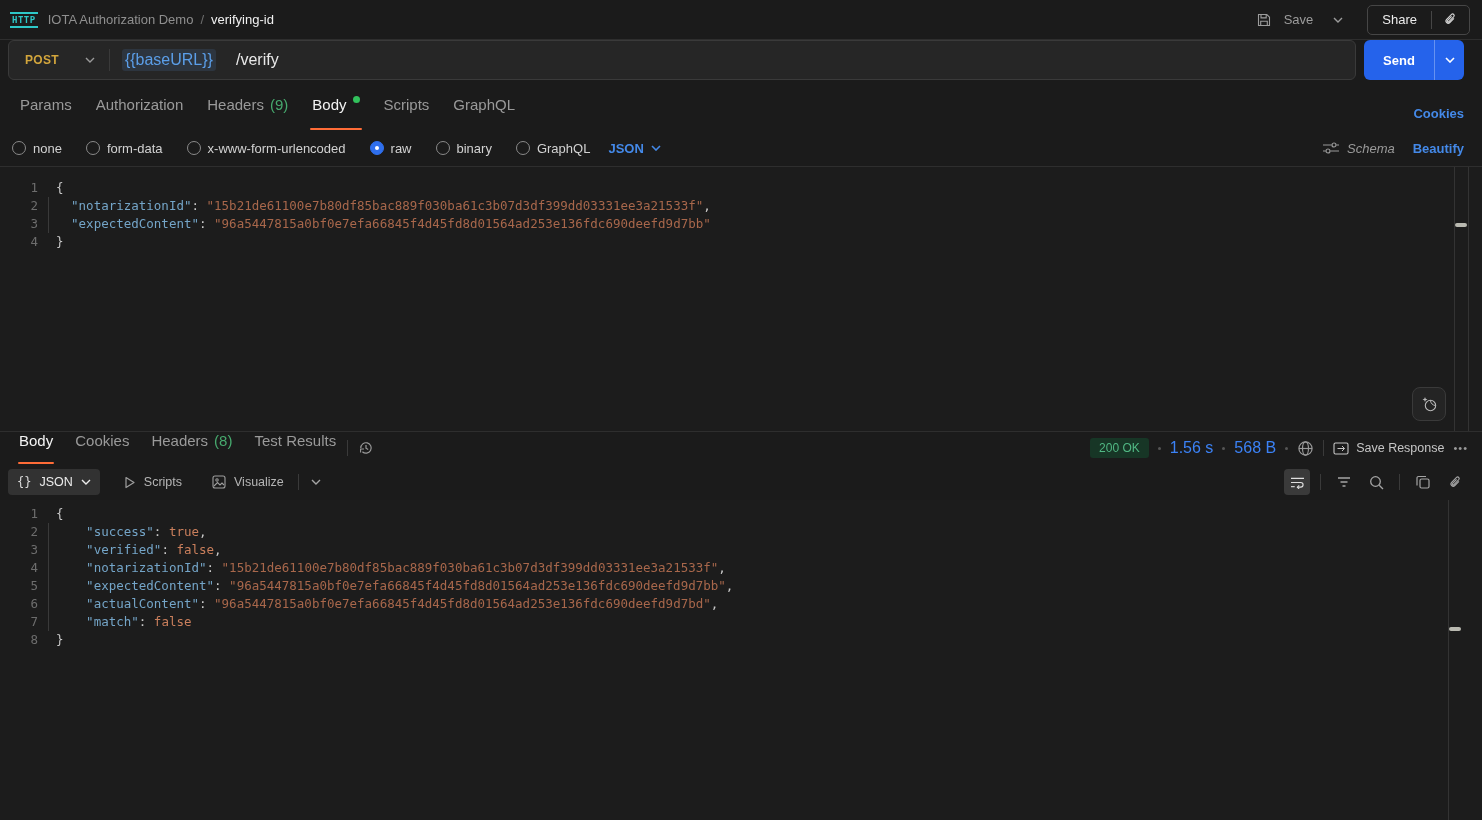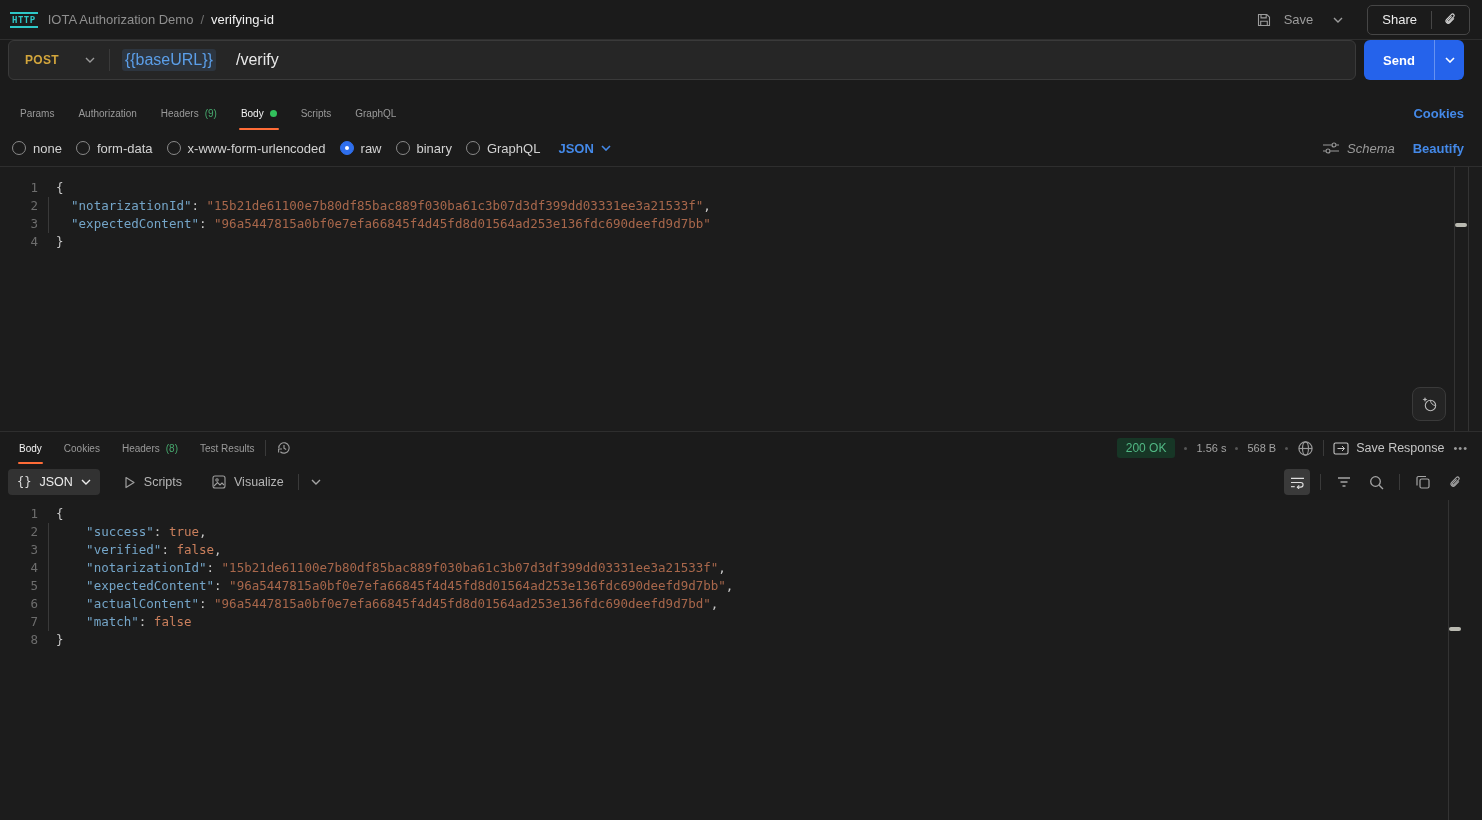--- a/index.html
+++ b/index.html
@@ -36,30 +36,30 @@
   .urltext { padding:0 12px; font-size:16px; display:flex; align-items:center; }
   .urlvar { color:#5b9ee8; background:rgba(91,158,232,.13); border-radius:3px; padding:2px 3px; }
   .urlpath { color:#e8e8e8; margin-left:20px; }
   .sendgroup { display:flex; height:40px; border-radius:6px; overflow:hidden; }
   .send-main { background:#2563eb; color:#fff; font-weight:bold; font-size:13px; border:none; width:70px; cursor:pointer; font-family:inherit; }
   .send-caret { background:#2563eb; color:#fff; border:none; border-left:1px solid rgba(255,255,255,.3); width:30px; cursor:pointer; display:flex; align-items:center; justify-content:center; }
 
   
   .reqtabs { height:34px; flex:0 0 34px; display:flex; align-items:stretch; padding:0 8px; }
   .tabs { display:flex; }
-  .tab { display:flex; align-items:center; gap:6px; padding:0 12px; color:#9a9a9a; position:relative; cursor:pointer; font-size:10px; }
+  .tab { display:flex; align-items:flex-start; gap:6px; padding:0 12px; color:#9a9a9a; position:relative; cursor:pointer; font-size:15px; }
   .tab.active { color:#f3f3f3; }
   .tab.active::after { content:""; position:absolute; left:10px; right:10px; bottom:0; height:2px; background:#ff6c37; border-radius:2px; }
   .tab .count { color:#47a96e; }
   .tab .dot { width:7px; height:7px; border-radius:50%; background:#32c15c; }
   .cookies-link { margin-left:auto; align-self:center; color:#4489e8; padding-right:10px; cursor:pointer; font-weight:bold; font-size:13px; }
 
   
   .bodybar { height:36px; flex:0 0 36px; display:flex; align-items:center; padding:0 18px 0 12px; gap:18px; }
-  .modes { display:flex; align-items:center; gap:14px; }
+  .modes { display:flex; align-items:center; gap:24px; }
   .mode { display:flex; align-items:center; gap:7px; color:#d2d2d2; cursor:pointer; font-size:13px; }
   .radio { width:14px; height:14px; border-radius:50%; border:1px solid #8a8a8a; position:relative; }
   .mode.selected .radio { border-color:#2f6fed; background:#2f6fed; }
   .mode.selected .radio::after { content:""; position:absolute; inset:4px; background:#fff; border-radius:50%; }
   .rawtype { color:#4489e8; font-weight:bold; display:flex; align-items:center; gap:7px; cursor:pointer; font-size:13px; }
   .bodybar-right { margin-left:auto; display:flex; align-items:center; gap:18px; }
   .schema-btn { display:flex; align-items:center; gap:8px; color:#9a9a9a; cursor:pointer;font-style:italic; }
   .beautify-btn { color:#4489e8; font-weight:bold; cursor:pointer; }
 
   
@@ -80,21 +80,21 @@
   .scrollthumb { position:absolute; right:1px; width:12px; height:4px; background:#b9b9b0; border-radius:2px; }
   .postbot { position:absolute; right:36px; bottom:10px; width:34px; height:34px; border:1px solid #3a3a3a; background:#242424; border-radius:8px; display:flex; align-items:center; justify-content:center; color:#b9b9b9; cursor:pointer; }
 
   
   .resphead { height:32px; flex:0 0 32px; display:flex; align-items:stretch; padding:0 14px 0 8px; }
   .resphead .tabs .tab { padding:0 11px; }
   .hist-wrap { display:flex; align-items:center; gap:10px; color:#9a9a9a; }
   .resp-meta { margin-left:auto; display:flex; align-items:center; gap:9px; }
   .status-badge { background:#173626; color:#51b884; font-size:12px; padding:3px 9px; border-radius:3px; cursor:pointer; }
   .meta-dot { width:3px; height:3px; border-radius:50%; background:#555; }
-  .meta-text { color:#a3a3a3; font-size:11px; }
+  .meta-text { color:#3b82f6; font-size:16px; }
   .globe { color:#9a9a9a; cursor:pointer; }
   .saveresp { display:flex; align-items:center; gap:7px; color:#c5c5c5; font-size:12.5px; cursor:pointer; }
   .more-dots { color:#9a9a9a; letter-spacing:1px; font-size:11px; cursor:pointer; }
 
   
   .resptoolbar { height:36px; flex:0 0 36px; display:flex; align-items:center; padding:0 14px 0 8px; }
   .fmt-pill { background:#323232; border-radius:4px; height:26px; display:flex; align-items:center; gap:8px; padding:0 9px; color:#ececec; cursor:pointer; font-size:12.5px; }
   .fmt-pill .braces { font-family:"DejaVu Sans Mono",monospace; font-size:12px; color:#dcdcdc; }
   .tool-btn { display:flex; align-items:center; gap:8px; color:#b5b5b5; padding:0 10px; cursor:pointer; font-size:12.5px; }
   .tool-btn svg { color:#9f9f9f; }

